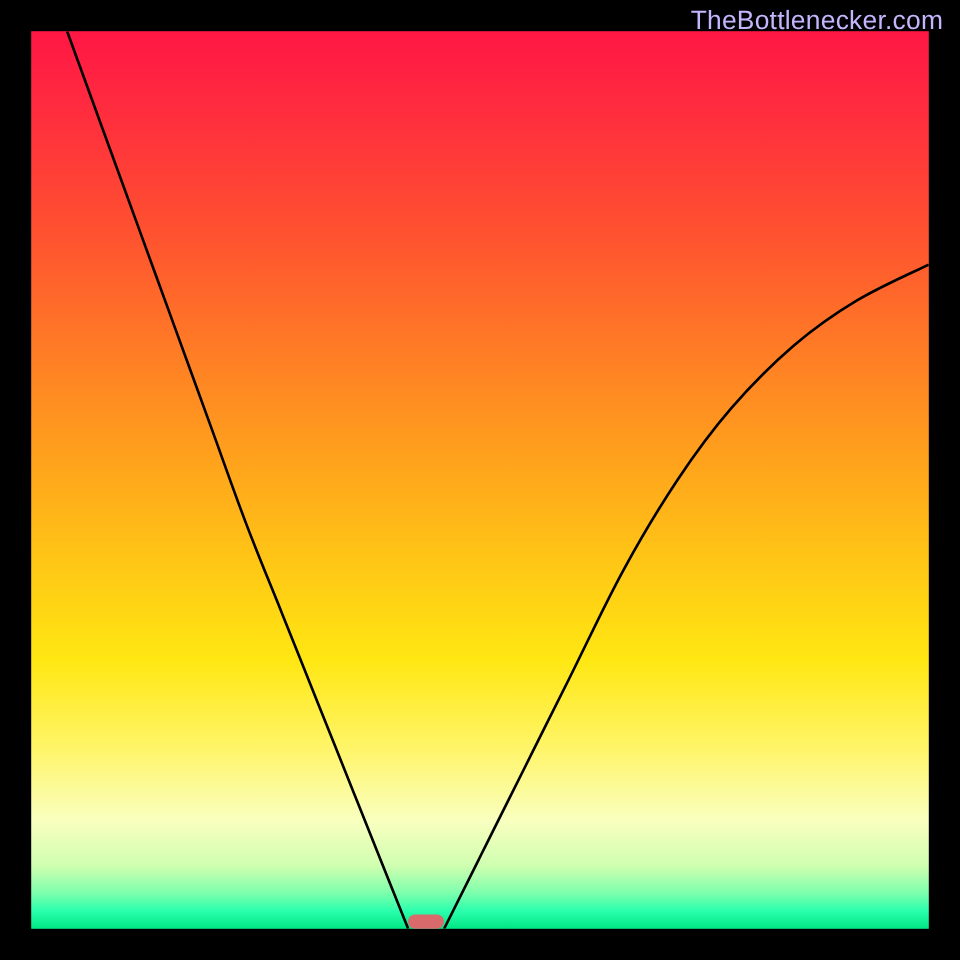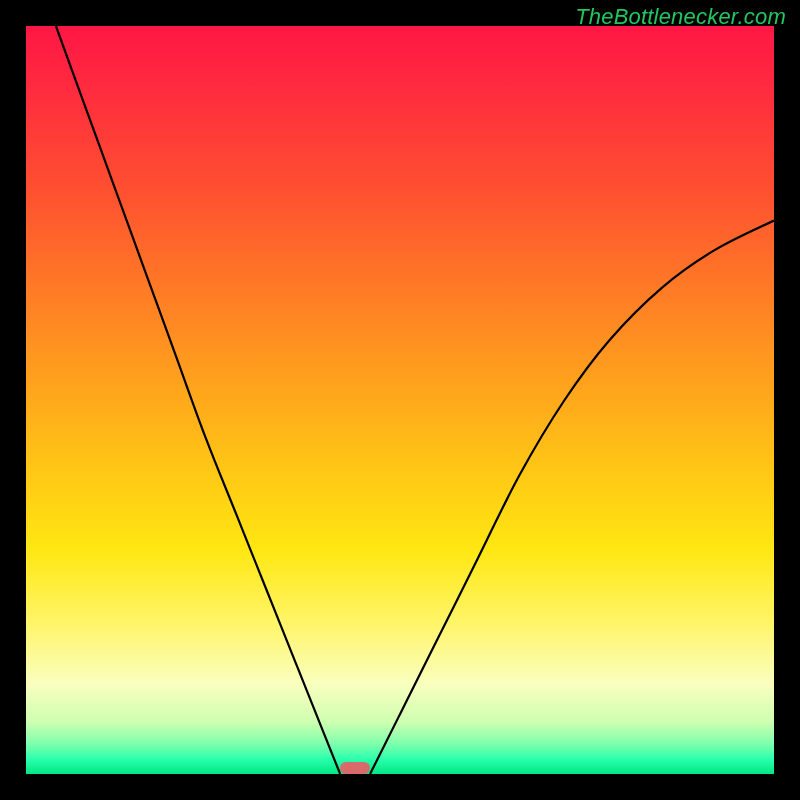--- a/index.html
+++ b/index.html
@@ -51,25 +51,24 @@
     position: absolute;
     left: 0;
     top: 0;
     width: 100%;
     height: 100%;
   }
   .watermark {
     position: absolute;
     top: 4px;
     right: 14px;
-    color: #22c55e;
+    color: #c4b5fd;
     font-size: 22px;
     font-weight: 500;
     letter-spacing: 0.2px;
-    font-style: italic;
   }
 </style>
 </head>
 <body>
 
 <div class="frame">
   <div class="gradient"></div>
 
   <svg class="curve" viewBox="0 0 748 748" preserveAspectRatio="none">
     <path id="left-path" fill="none" stroke="#000" stroke-width="2.2" d="M 29.92 0 C 35.3056 14.810399999999994 49.06880000000001 52.659199999999984 59.84 82.27999999999997 C 70.6112 111.90079999999996 78.9888 134.93919999999994 89.75999999999999 164.55999999999995 C 100.53119999999998 194.18079999999995 108.90880000000001 217.21919999999997 119.68 246.83999999999997 C 130.4512 276.46079999999995 138.8288 299.4992 149.6 329.11999999999995 C 160.3712 358.7407999999999 168.7488 383.12559999999996 179.51999999999998 411.4 C 190.29119999999998 439.6744 198.66880000000003 459.272 209.44000000000003 486.2 C 220.21120000000002 513.128 228.58880000000002 534.072 239.36 561 C 250.1312 587.928 258.50879999999995 608.872 269.28 635.8 C 280.0512 662.728 291.1216 690.404 299.2 710.6 C 307.2784 730.796 311.4672 741.268 314.15999999999997 748"></path>

